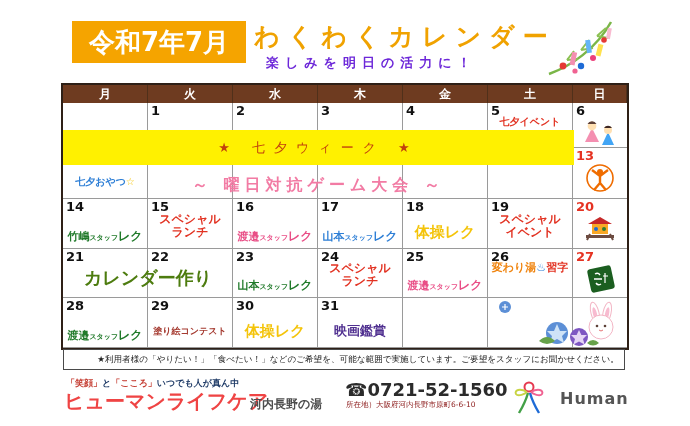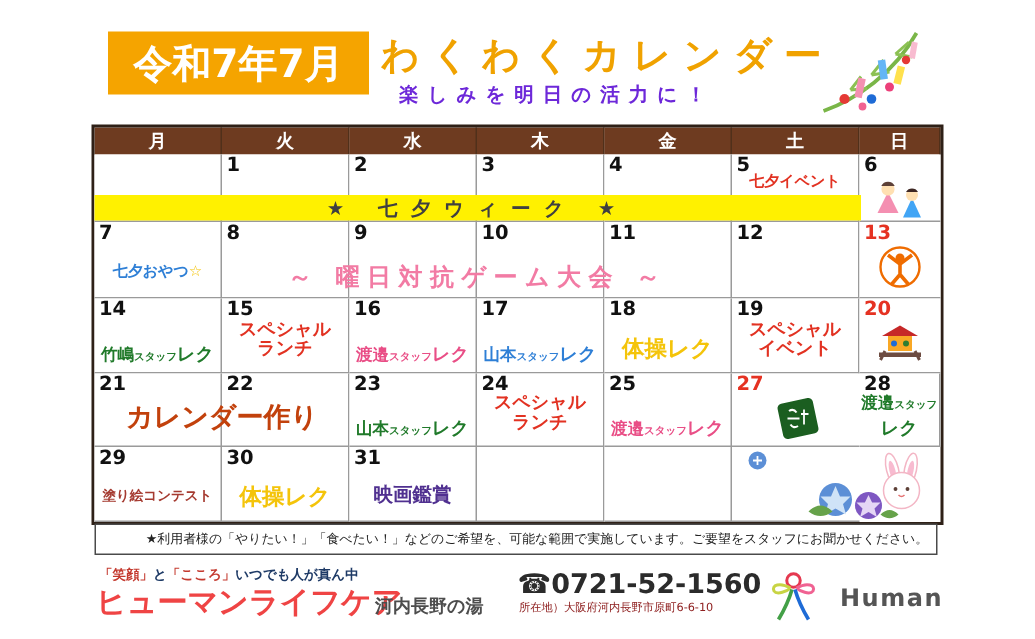--- a/index.html
+++ b/index.html
@@ -25,27 +25,27 @@
   .cell.lastcol{border-right:none;}
   .num{position:absolute;left:3px;top:1px;font-size:13px;font-weight:bold;color:#111;line-height:1.1;}
   .num.sun{color:#E53222;}
   .ev{position:absolute;left:0;right:0;text-align:center;font-weight:bold;line-height:1.1;}
   .ev.bottom{bottom:4px;}
   .red{color:#E23222;}  .blue{color:#2E7FD6;} .green{color:#207A2A;} .pinkc{color:#E94E86;}
   .yellowc{color:#F4C40A;} .orangec{color:#F08510;} .purple{color:#503090;} .darkred{color:#A53A30;}
   .staff-small{font-size:7px;} .staff-name{font-size:11px;} .staff-suf{font-size:12px;}
   .cellart{position:absolute;left:0;right:0;top:15px;display:flex;justify-content:center;}
   
-  .band-yellow{position:absolute;left:0;top:45px;width:511px;height:17px;background:#FFF100;
-               color:#404040;font-size:13px;font-weight:bold;letter-spacing:9px;display:flex;
+  .band-yellow{position:absolute;left:0;top:45px;width:511px;height:35px;background:#FFF100;
+               color:#c2410c;font-size:13px;font-weight:normal;letter-spacing:9px;display:flex;
                align-items:center;justify-content:center;z-index:5;white-space:nowrap;}
   .band-game{position:absolute;left:0;top:89px;width:511px;height:22px;color:#F27BA4;font-size:16px;
              font-weight:bold;letter-spacing:5px;display:flex;align-items:center;justify-content:center;
              z-index:5;white-space:nowrap;}
-  .span-calmaking{position:absolute;left:0;top:180px;width:170px;height:26px;color:#c2410c;
+  .span-calmaking{position:absolute;left:0;top:180px;width:170px;height:26px;color:#4d7c0f;
                   font-size:18px;font-weight:bold;display:flex;align-items:center;justify-content:center;
                   z-index:5;white-space:nowrap;}
   .rabbit-wrap{position:absolute;left:428px;top:214px;z-index:4;}
   
   .notebox{position:absolute;left:63px;top:349px;width:562px;height:21px;border:1px solid #4a4a4a;
            box-sizing:border-box;display:flex;align-items:center;justify-content:center;
            font-size:8.6px;color:#222;white-space:nowrap;padding-left:28px;}
   .tagline{position:absolute;left:66px;top:377px;font-size:9px;font-weight:bold;white-space:nowrap;}
   .tag-red{color:#C43A2F;} .tag-navy{color:#1E3A66;}
   .company{position:absolute;left:64px;top:388px;font-size:20px;font-weight:bold;color:#ef4444;
@@ -216,20 +216,26 @@
     <div class="cell">
       <span class="num">24</span>
       <div class="ev red" style="top:13px;font-size:12px;">
         <span>スペシャル</span><br><span>ランチ</span>
       </div>
     </div>
     <div class="cell">
       <span class="num">25</span>
       <div class="ev bottom pinkc">
         <span class="staff-name">渡邉</span><span class="staff-small">スタッフ</span><span class="staff-suf">レク</span>
+      </div>
+    </div>
+    <div class="cell">
+      <span class="num">26</span>
+      <div class="ev" style="top:13px;font-size:11px;">
+        <span class="orangec">変わり湯</span><span style="color:#2E7FD6;">♨</span><span class="red">習字</span>
       </div>
     </div>
     <div class="cell lastcol">
       <span class="num sun">27</span>
       <div class="cellart">
         <svg width="32" height="30" viewBox="0 0 32 30">
           <rect x="5" y="3" width="24" height="24" rx="3" fill="#1b5e20" transform="rotate(-12 17 15)"></rect>
           <path d="M11 10 q3 -2 5 1 M10 15 h8 M12 19 q2 3 5 1" stroke="#fff" stroke-width="1.4" fill="none"></path>
           <path d="M21 9 v10 M19 12 h5" stroke="#fff" stroke-width="1.2" fill="none"></path>
         </svg>

